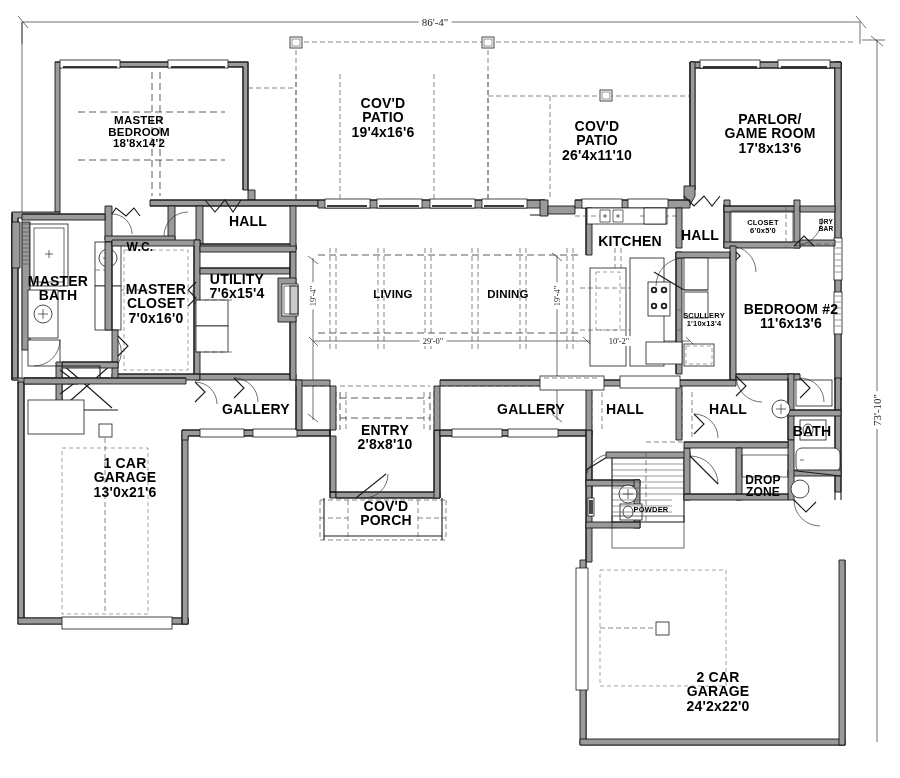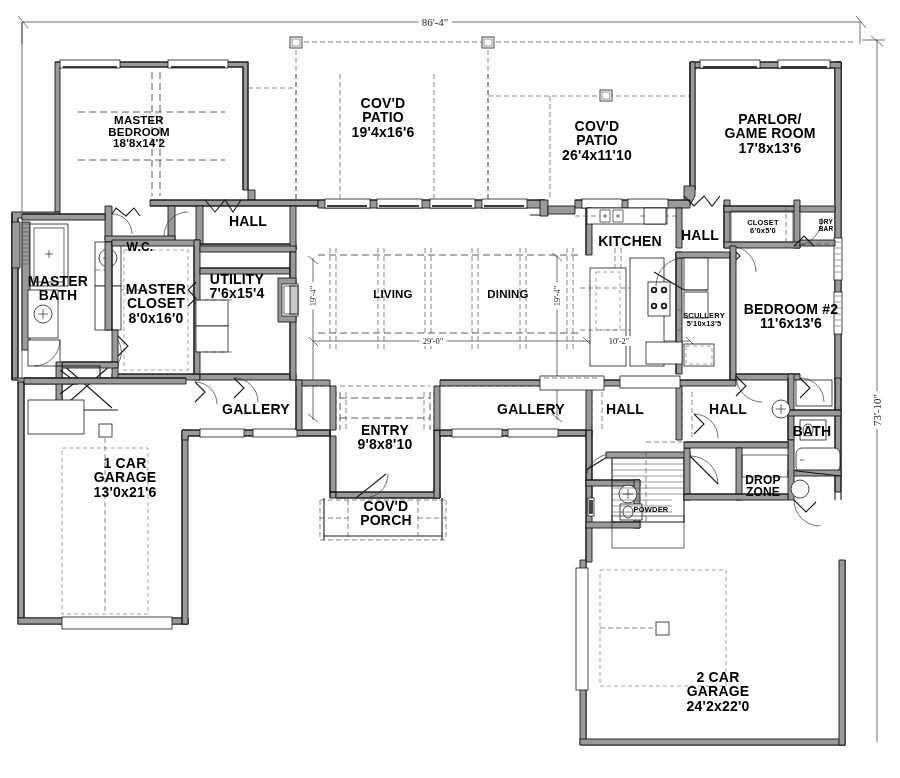--- a/index.html
+++ b/index.html
@@ -492,32 +492,32 @@
       <div class="lbl sz11" style="left: 140px; top: 219px;">W.C.</div>
       <div class="lbl sz12" style="left: 248px; top: 221px;">HALL</div>
       <div class="lbl sz12" style="left: 630px; top: 241px; text-align: right;">KITCHEN</div>
       <div class="lbl sz12" style="left: 700px; top: 235px;">HALL</div>
       <div class="lbl sz9" style="left: 763px; top: 227px;">CLOSET<br><div>6'0x5'0</div></div>
       <div class="lbl sz8" style="left: 826px; top: 226px;">DRY
 BAR</div>
       <div class="lbl sz12" style="left: 58px; top: 288px;">MASTER
 BATH</div>
       <div class="lbl sz12" style="left: 156px; top: 303px;">MASTER
-CLOSET<br><div>8'0x16'0</div></div>
+CLOSET<br><div>7'0x16'0</div></div>
       <div class="lbl sz12" style="left: 237px; top: 286px;">UTILITY<br><div>7'6x15'4</div></div>
       <div class="lbl sz14" style="left: 363px; top: 295px; margin-left: 30px;">LIVING</div>
       <div class="lbl sz14" style="left: 508px; top: 295px;">DINING</div>
-      <div class="lbl sz9" style="left: 704px; top: 320px;">SCULLERY<br><div>5'10x13'5</div></div>
+      <div class="lbl sz9" style="left: 704px; top: 320px;">SCULLERY<br><div>1'10x13'4</div></div>
       <div class="lbl sz12" style="left: 791px; top: 316px;">BEDROOM #2<br><div>11'6x13'6</div></div>
       <div class="lbl sz12" style="left: 256px; top: 409px;">GALLERY</div>
       <div class="lbl sz12" style="left: 531px; top: 409px;">GALLERY</div>
       <div class="lbl sz12" style="left: 625px; top: 409px;">HALL</div>
       <div class="lbl sz12" style="left: 728px; top: 409px;">HALL</div>
       <div class="lbl sz12" style="left: 812px; top: 431px;">BATH</div>
-      <div class="lbl sz12" style="left: 385px; top: 437px;">ENTRY<br><div>9'8x8'10</div></div>
+      <div class="lbl sz12" style="left: 385px; top: 437px;">ENTRY<br><div>2'8x8'10</div></div>
       <div class="lbl sz11" style="left: 763px; top: 458px; text-align: center;">DROP
 ZONE</div>
       <div class="lbl sz12" style="left: 125px; top: 477px;">1 CAR
 GARAGE<br><div>13'0x21'6</div></div>
       <div class="lbl sz9" style="left: 611px; top: 510px; margin-left: 40px;">POWDER</div>
       <div class="lbl sz12" style="left: 386px; top: 513px;">COV'D
 PORCH</div>
       <div class="lbl sz12" style="left: 718px; top: 647px; margin-top: 44px;">2 CAR
 GARAGE<br><div>24'2x22'0</div></div>
     </div>

